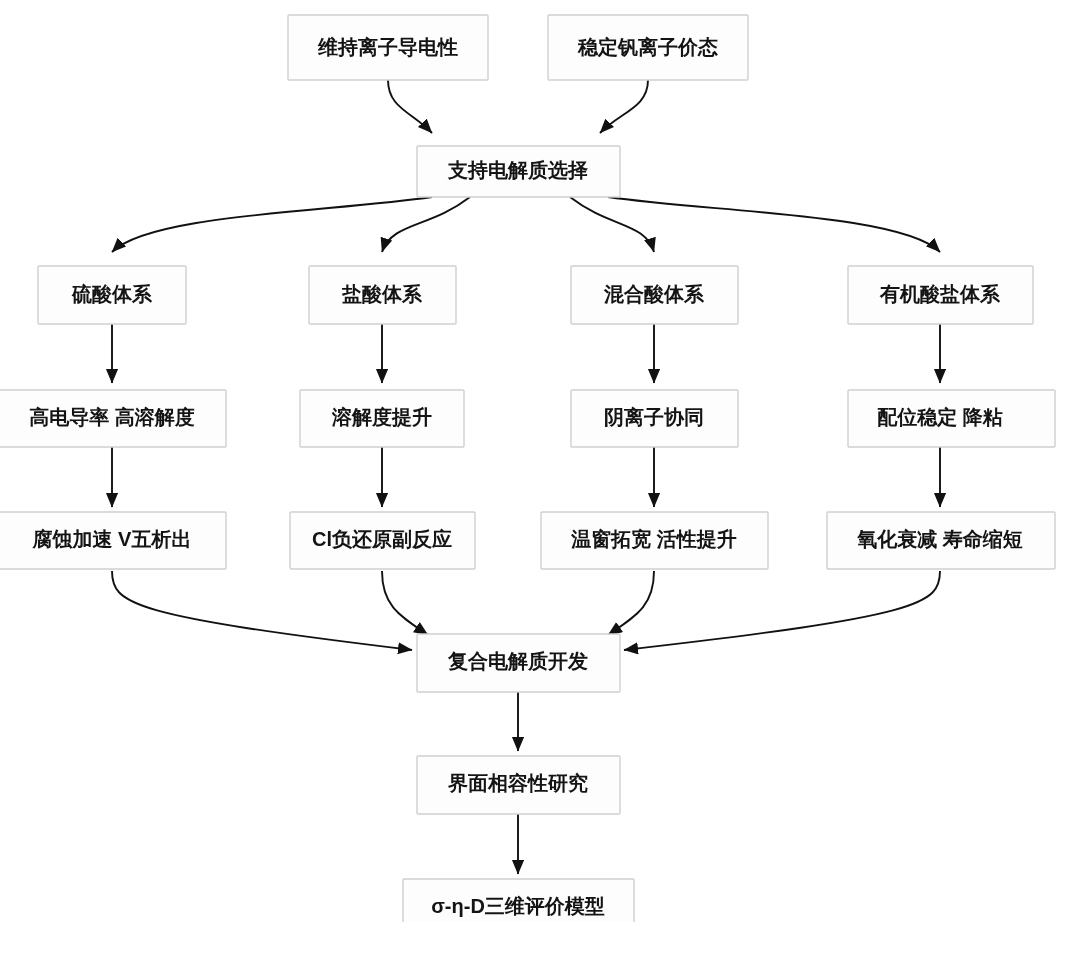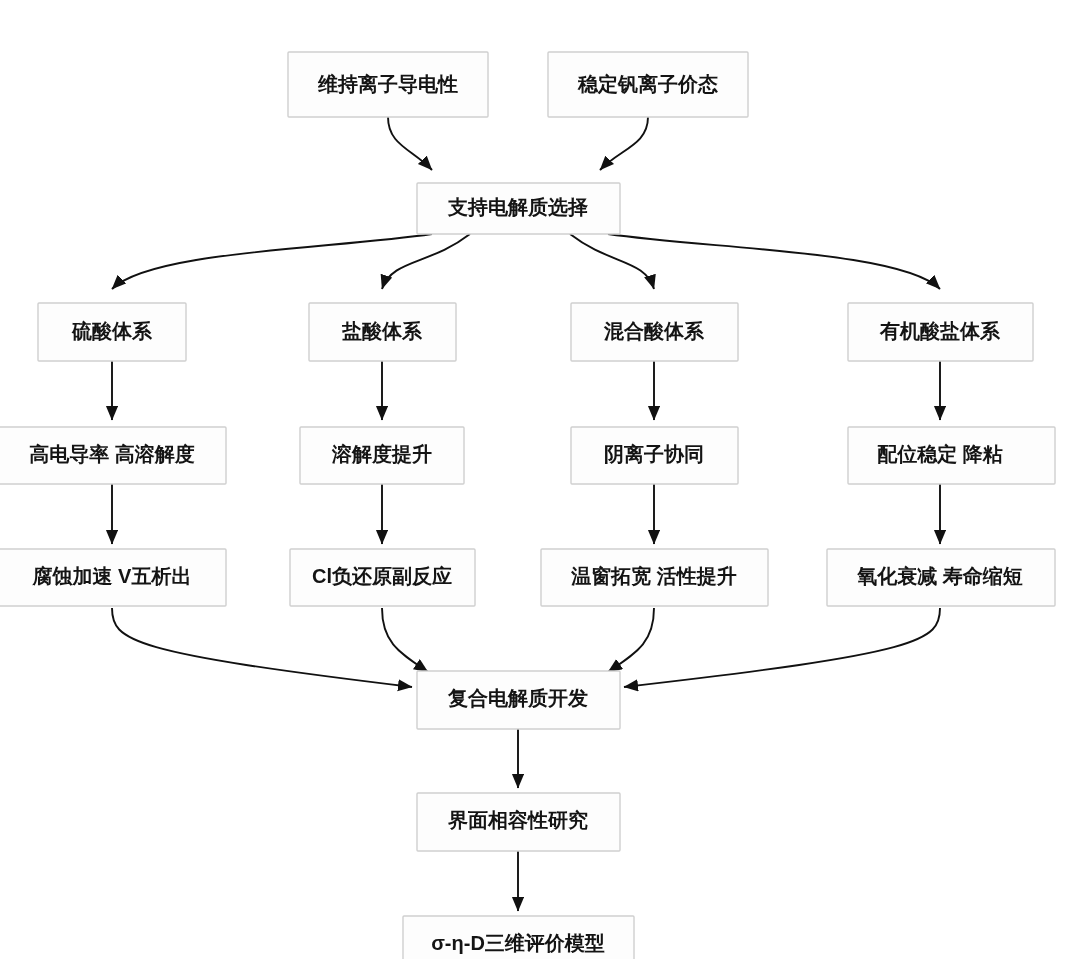--- a/index.html
+++ b/index.html
@@ -9,21 +9,20 @@
   }
   body {
     font-family: "Liberation Sans", "DejaVu Sans", sans-serif;
   }
   #flowchart-root {
     position: relative;
     width: 1080px;
     height: 922px;
     background: #ffffff;
     overflow: hidden;
-    margin-top: 37px;
   }
   #flow-svg {
     position: absolute;
     top: 0;
     left: 0;
     width: 1080px;
     height: 969px;
   }
   .node-box {
     fill: #fdfdfd;

